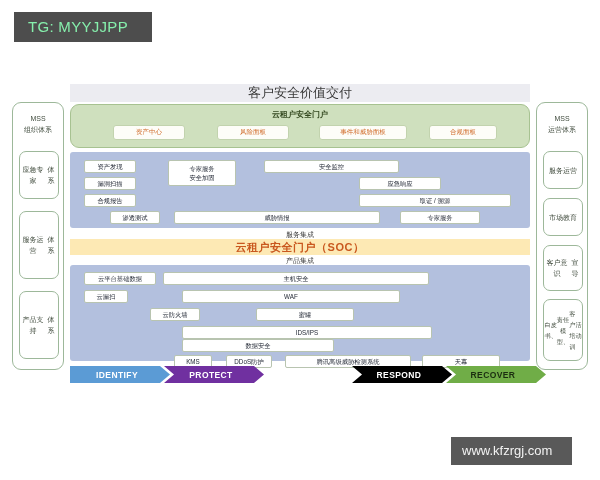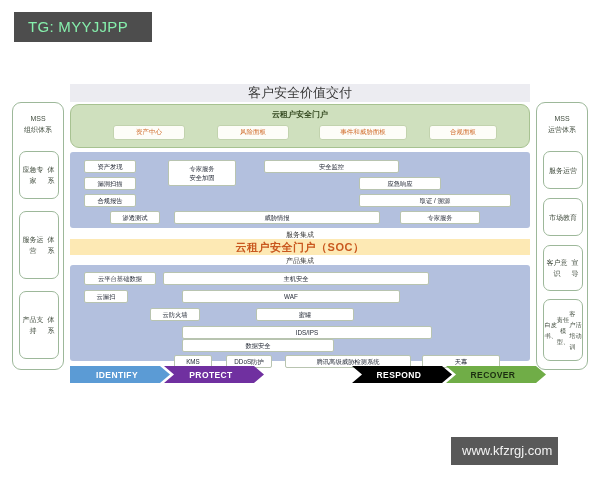--- a/index.html
+++ b/index.html
@@ -15,21 +15,21 @@
     background:#4d4d4d;color:#86efac;
     font-size:15px;letter-spacing:.3px;
     padding:6px 24px 7px 14px;
     white-space:nowrap;
   }
 
   
   #watermark{
     position:absolute;left:451px;top:437px;
     background:#595959;color:#f2f2f2;
-    font-size:13px;padding:6px 6px 7px 11px;
+    font-size:13px;padding:6px 20px 7px 11px;
     white-space:nowrap;
   }
 
   
   #diagram{
     position:absolute;left:8px;top:84px;width:584px;height:308px;
     background:#ffffff;
   }
 
   

